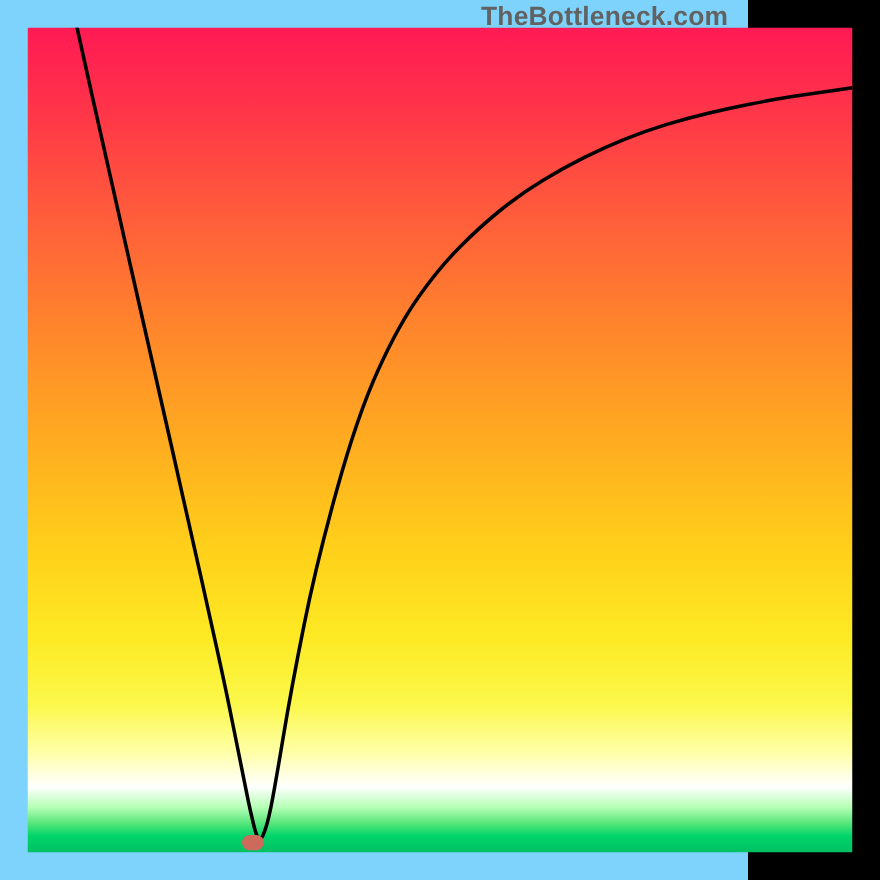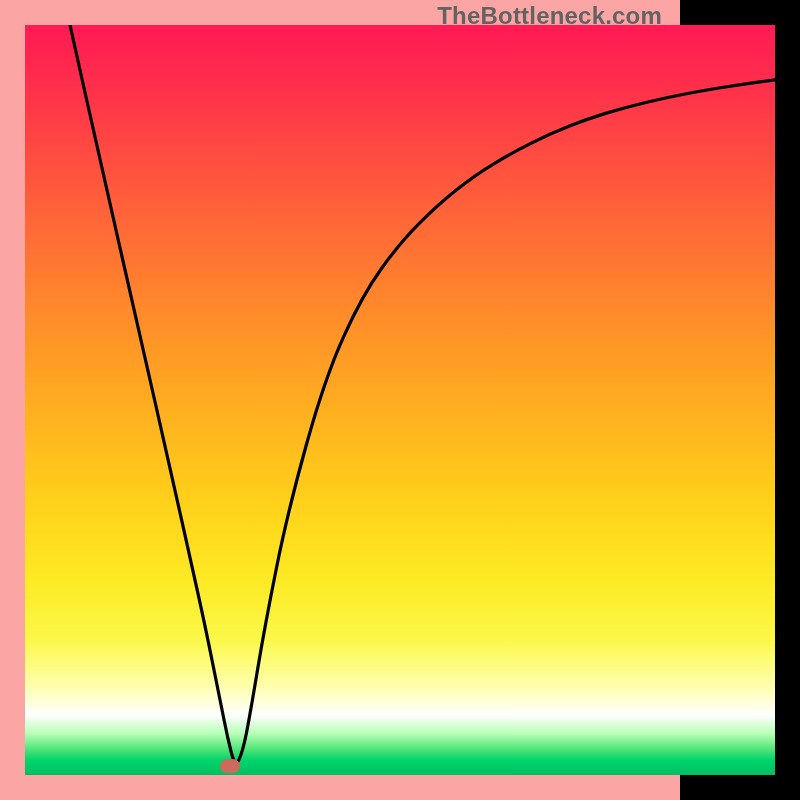--- a/index.html
+++ b/index.html
@@ -8,21 +8,21 @@
     width: 800px;
     height: 800px;
     background: #000;
     overflow: hidden;
     font-family: Arial, Helvetica, sans-serif;
   }
   .frame {
     position: relative;
     width: 680px;
     height: 800px;
-    background: #fca5a5;
+    background: #7dd3fc;
   }
   .watermark {
     position: absolute;
     top: 2px;
     right: 18px;
     color: #626262;
     font-size: 24px;
     font-weight: 600;
     letter-spacing: 0.2px;
     z-index: 5;

